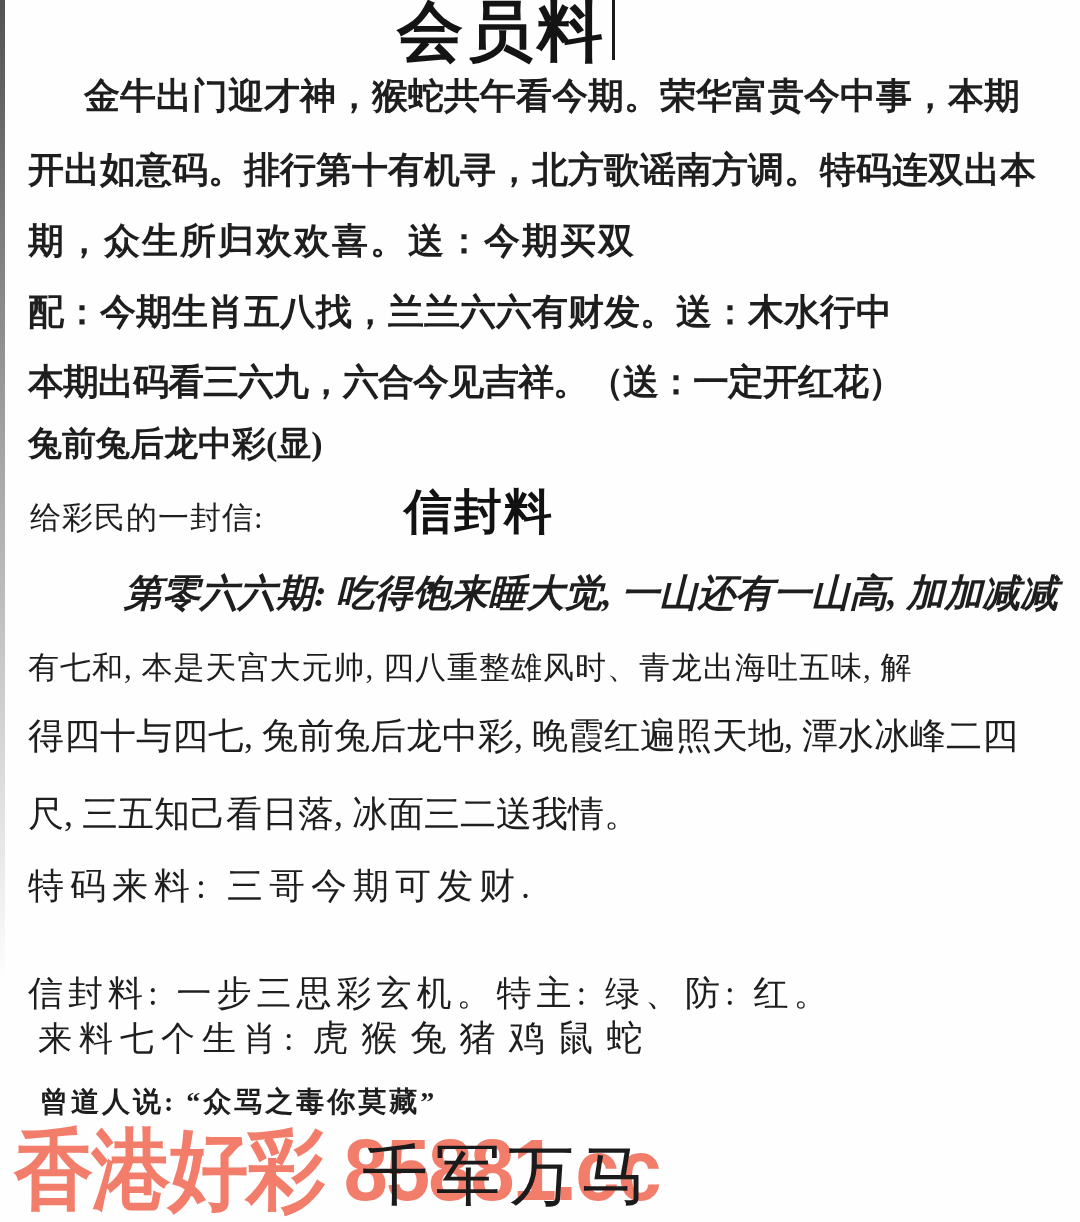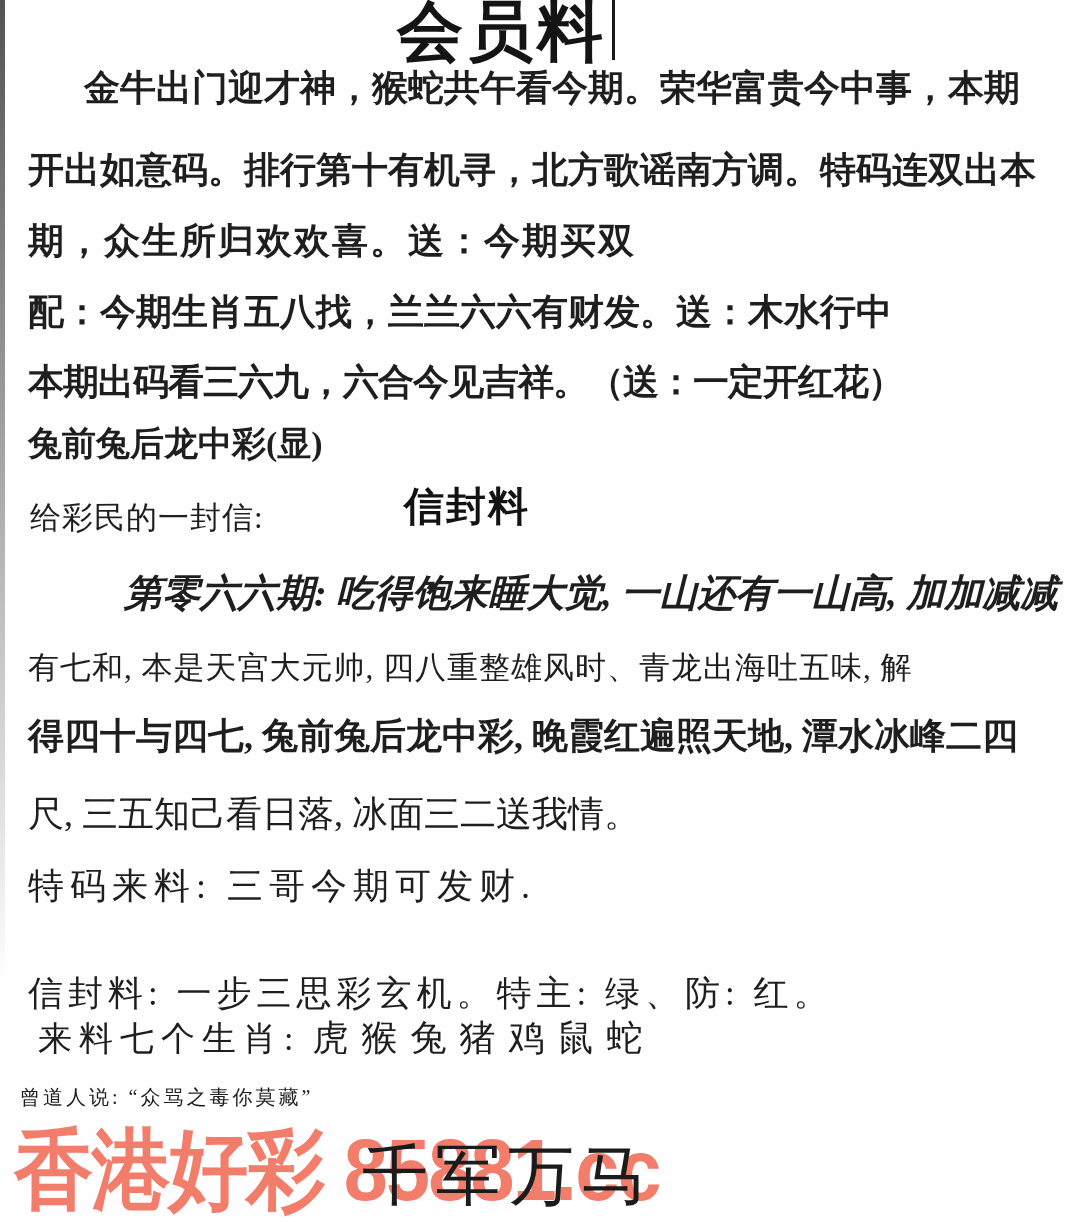--- a/index.html
+++ b/index.html
@@ -26,40 +26,40 @@
   
   .member-title{
     top:-6px;left:0;width:1012px;text-align:center;
     font-size:66px;font-weight:600;color:#141414;letter-spacing:4px;
   }
   .text-cursor{
     display:inline-block;width:3px;height:60px;background:#1a1a1a;
     margin-left:5px;vertical-align:-6px;
   }
   
-  .m0{top:68px;left:84px;font-size:36px;font-weight:600;}
+  .m0{top:76px;left:84px;font-size:36px;font-weight:600;}
   .m1{top:150px;left:28px;font-size:36px;font-weight:600;}
   .m2{top:221px;left:28px;font-size:36px;font-weight:600;letter-spacing:2px;}
   .m3{top:292px;left:28px;font-size:36px;font-weight:600;}
   .m4{top:362px;left:28px;font-size:36px;font-weight:600;letter-spacing:-1px;}
   .m5{top:424px;left:28px;font-size:34px;font-weight:600;}
   
   .env-intro{top:500px;left:30px;font-size:31px;font-weight:400;letter-spacing:1px;}
-  .env-title{top:484px;left:404px;font-size:40px;font-weight:700;letter-spacing:2px;color:#121212;}
+  .env-title{top:484px;left:404px;font-size:48px;font-weight:700;letter-spacing:2px;color:#121212;}
   
   .p0{top:572px;left:124px;font-size:38px;font-weight:600;font-style:italic;}
   .p1{top:650px;left:28px;font-size:31px;font-weight:400;letter-spacing:1px;}
-  .p2{top:716px;left:28px;font-size:36px;font-weight:700;}
+  .p2{top:716px;left:28px;font-size:36px;font-weight:400;}
   .p3{top:794px;left:28px;font-size:36px;font-weight:400;}
   .sc{top:866px;left:28px;font-size:36px;font-weight:400;letter-spacing:6px;}
   .et{top:946px;left:28px;font-size:35px;font-weight:400;letter-spacing:5px;margin-top:28px;}
   .zo{top:1018px;left:28px;font-size:34px;font-weight:400;}
   .zo .zlabel{letter-spacing:7px;margin-left:10px;}
   .zo .zanimals{margin-left:12px;letter-spacing:2px;font-size:36px;}
-  .mq{top:1086px;left:20px;font-size:20px;font-weight:400;letter-spacing:3px;}
+  .mq{top:1086px;left:40px;font-size:28px;font-weight:700;letter-spacing:3px;}
   
   .hw{
     top:1138px;left:362px;font-size:66px;font-weight:500;
     letter-spacing:7px;color:#1b1b1b;z-index:3;
   }
   
   .wm{
     top:1124px;left:14px;font-size:88px;font-weight:700;line-height:1.05;
     font-family:"Liberation Sans","DejaVu Sans",sans-serif;
     letter-spacing:-2px;transform:scaleX(.9);transform-origin:0 0;

